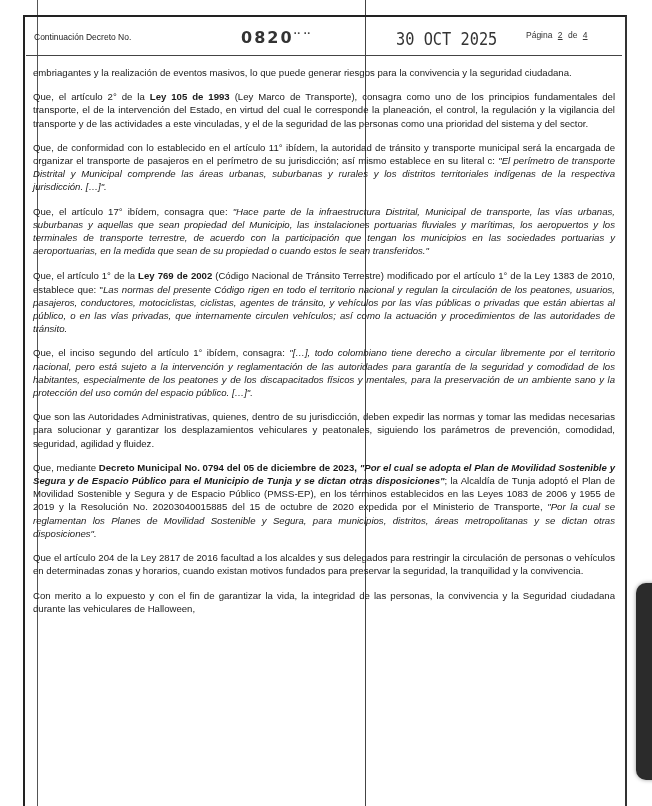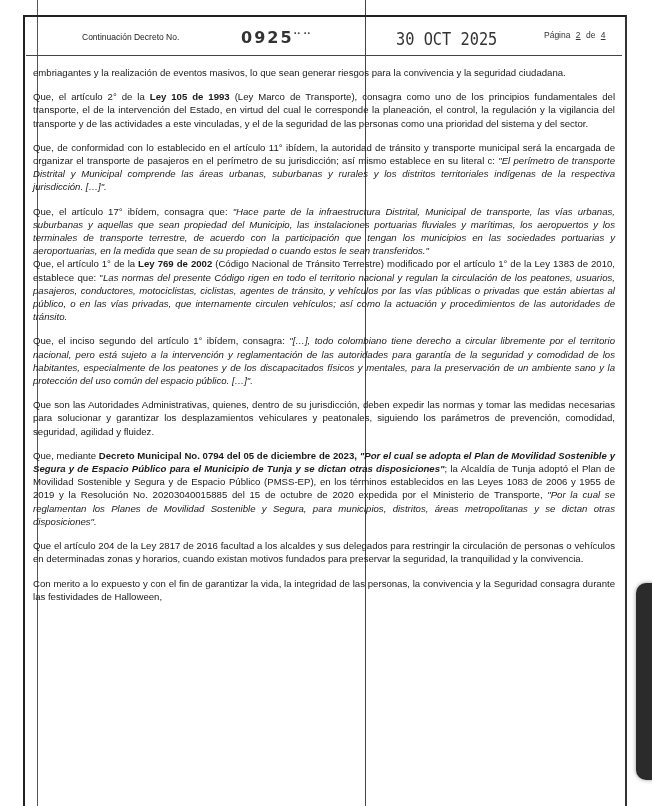--- a/index.html
+++ b/index.html
@@ -13,66 +13,66 @@
       position: absolute; left: 23px; top: 15px; width: 604px; height: 800px;
       border-left: 2px solid #222; border-right: 2px solid #333; border-top: 2px solid #222;
       box-sizing: border-box;
     }
     .header {
       position: absolute; left: 26px; top: 18px; width: 598px; height: 38px;
     }
     .header-rule {
       position: absolute; left: 26px; top: 55px; width: 596px; height: 1px; background: #444;
     }
-    .hdr-label { position: absolute; left: 8px; top: 14px; font-size: 8.5px; color: #222; margin-left: 48px; }
+    .hdr-label { position: absolute; left: 8px; top: 14px; font-size: 8.5px; color: #222; }
     .hdr-number { position: absolute; left: 215px; top: 10px; font-size: 16px; font-weight: bold; letter-spacing: 2px; color: #333; font-family: "DejaVu Sans", sans-serif; }
     .hdr-number .marks { font-size: 9px; letter-spacing: 0; vertical-align: top; color:#444; }
     .hdr-date { position: absolute; left: 370px; top: 10px; font-size: 18px; color: #333; font-family: "DejaVu Sans Mono", monospace; transform: scaleX(0.85); transform-origin: left; }
-    .hdr-page { position: absolute; left: 518px; top: 12px; font-size: 8.5px; color: #333; }
+    .hdr-page { position: absolute; left: 500px; top: 12px; font-size: 8.5px; color: #333; }
     .hdr-page u { text-decoration: underline; padding: 0 3px; }
     .body-text {
       position: absolute; left: 33px; top: 66px; width: 582px;
       font-size: 9.6px; line-height: 13.2px; text-align: justify;
     }
     .body-text p { margin: 0 0 11px 0; }
-    .body-text p.tight { margin-bottom: 0; }
+    .body-text p.tight { margin-bottom: 12px; }
     .vline-left { position: absolute; left: 37px; top: 0; width: 1px; height: 806px; background: #555; }
     .vline-mid { position: absolute; left: 365px; top: 0; width: 1px; height: 806px; background: #444; }
     .dark-widget {
       position: absolute; left: 636px; top: 583px; width: 30px; height: 197px;
       background: #2b2b2b; border-radius: 10px; box-shadow: 0 0 4px rgba(0,0,0,0.4);
     }
   </style>
 </head>
 <body>
 
 <div class="vline-left"></div>
 <div class="vline-mid"></div>
 
 <div class="page-frame"></div>
 
 <div class="header">
   <span class="hdr-label">Continuación Decreto No.</span>
-  <span class="hdr-number"><span>0925</span><span class="marks">·· ··</span></span>
+  <span class="hdr-number"><span>0820</span><span class="marks">·· ··</span></span>
   <span class="hdr-date">30 OCT 2025</span>
   <span class="hdr-page">
     <span>Página</span>
     <u>2</u>
     <span>de</span>
     <u>4</u>
   </span>
 </div>
 <div class="header-rule"></div>
 
 <div class="body-text" id="body">
-    <p><span>embriagantes y la realización de eventos masivos, lo que sean generar riesgos para la convivencia y la seguridad ciudadana.</span></p>
+    <p><span>embriagantes y la realización de eventos masivos, lo que puede generar riesgos para la convivencia y la seguridad ciudadana.</span></p>
     <p><span>Que, el artículo 2° de la </span><span style="font-weight: bold;">Ley 105 de 1993</span><span> (Ley Marco de Transporte), consagra como uno de los principios fundamentales del transporte, el de la intervención del Estado, en virtud del cual le corresponde la planeación, el control, la regulación y la vigilancia del transporte y de las actividades a este vinculadas, y el de la seguridad de las personas como una prioridad del sistema y del sector.</span></p>
     <p><span>Que, de conformidad con lo establecido en el artículo 11° ibídem, la autoridad de tránsito y transporte municipal será la encargada de organizar el transporte de pasajeros en el perímetro de su jurisdicción; así mismo establece en su literal c: </span><span style="font-style: italic;">"El perímetro de transporte Distrital y Municipal comprende las áreas urbanas, suburbanas y rurales y los distritos territoriales indígenas de la respectiva jurisdicción. […]".</span></p>
     <p class="tight"><span>Que, el artículo 17° ibídem, consagra que: </span><span style="font-style: italic;">"Hace parte de la infraestructura Distrital, Municipal de transporte, las vías urbanas, suburbanas y aquellas que sean propiedad del Municipio, las instalaciones portuarias fluviales y marítimas, los aeropuertos y los terminales de transporte terrestre, de acuerdo con la participación que tengan los municipios en las sociedades portuarias y aeroportuarias, en la medida que sean de su propiedad o cuando estos le sean transferidos."</span></p>
     <p><span>Que, el artículo 1° de la </span><span style="font-weight: bold;">Ley 769 de 2002</span><span> (Código Nacional de Tránsito Terrestre) modificado por el artículo 1° de la Ley 1383 de 2010, establece que: "</span><span style="font-style: italic;">Las normas del presente Código rigen en todo el territorio nacional y regulan la circulación de los peatones, usuarios, pasajeros, conductores, motociclistas, ciclistas, agentes de tránsito, y vehículos por las vías públicas o privadas que están abiertas al público, o en las vías privadas, que internamente circulen vehículos; así como la actuación y procedimientos de las autoridades de tránsito.</span></p>
     <p><span>Que, el inciso segundo del artículo 1° ibídem, consagra: </span><span style="font-style: italic;">"[…], todo colombiano tiene derecho a circular libremente por el territorio nacional, pero está sujeto a la intervención y reglamentación de las autoridades para garantía de la seguridad y comodidad de los habitantes, especialmente de los peatones y de los discapacitados físicos y mentales, para la preservación de un ambiente sano y la protección del uso común del espacio público. […]".</span></p>
     <p><span>Que son las Autoridades Administrativas, quienes, dentro de su jurisdicción, deben expedir las normas y tomar las medidas necesarias para solucionar y garantizar los desplazamientos vehiculares y peatonales, siguiendo los parámetros de prevención, comodidad, seguridad, agilidad y fluidez.</span></p>
     <p><span>Que, mediante </span><span style="font-weight: bold;">Decreto Municipal No. 0794 del 05 de diciembre de 2023,</span><span> </span><span style="font-weight: bold; font-style: italic;">"Por el cual se adopta el Plan de Movilidad Sostenible y Segura y de Espacio Público para el Municipio de Tunja y se dictan otras disposiciones"</span><span>; la Alcaldía de Tunja adoptó el Plan de Movilidad Sostenible y Segura y de Espacio Público (PMSS-EP), en los términos establecidos en las Leyes 1083 de 2006 y 1955 de 2019 y la Resolución No. 20203040015885 del 15 de octubre de 2020 expedida por el Ministerio de Transporte, </span><span style="font-style: italic;">"Por la cual se reglamentan los Planes de Movilidad Sostenible y Segura, para municipios, distritos, áreas metropolitanas y se dictan otras disposiciones".</span></p>
     <p><span>Que el artículo 204 de la Ley 2817 de 2016 facultad a los alcaldes y sus delegados para restringir la circulación de personas o vehículos en determinadas zonas y horarios, cuando existan motivos fundados para preservar la seguridad, la tranquilidad y la convivencia.</span></p>
-    <p><span>Con merito a lo expuesto y con el fin de garantizar la vida, la integridad de las personas, la convivencia y la Seguridad consagra durante las festividades de Halloween,</span></p>
+    <p><span>Con merito a lo expuesto y con el fin de garantizar la vida, la integridad de las personas, la convivencia y la Seguridad ciudadana durante las vehiculares de Halloween,</span></p>
   </div>
 
 <div class="dark-widget"></div>
 
 </body></html>

